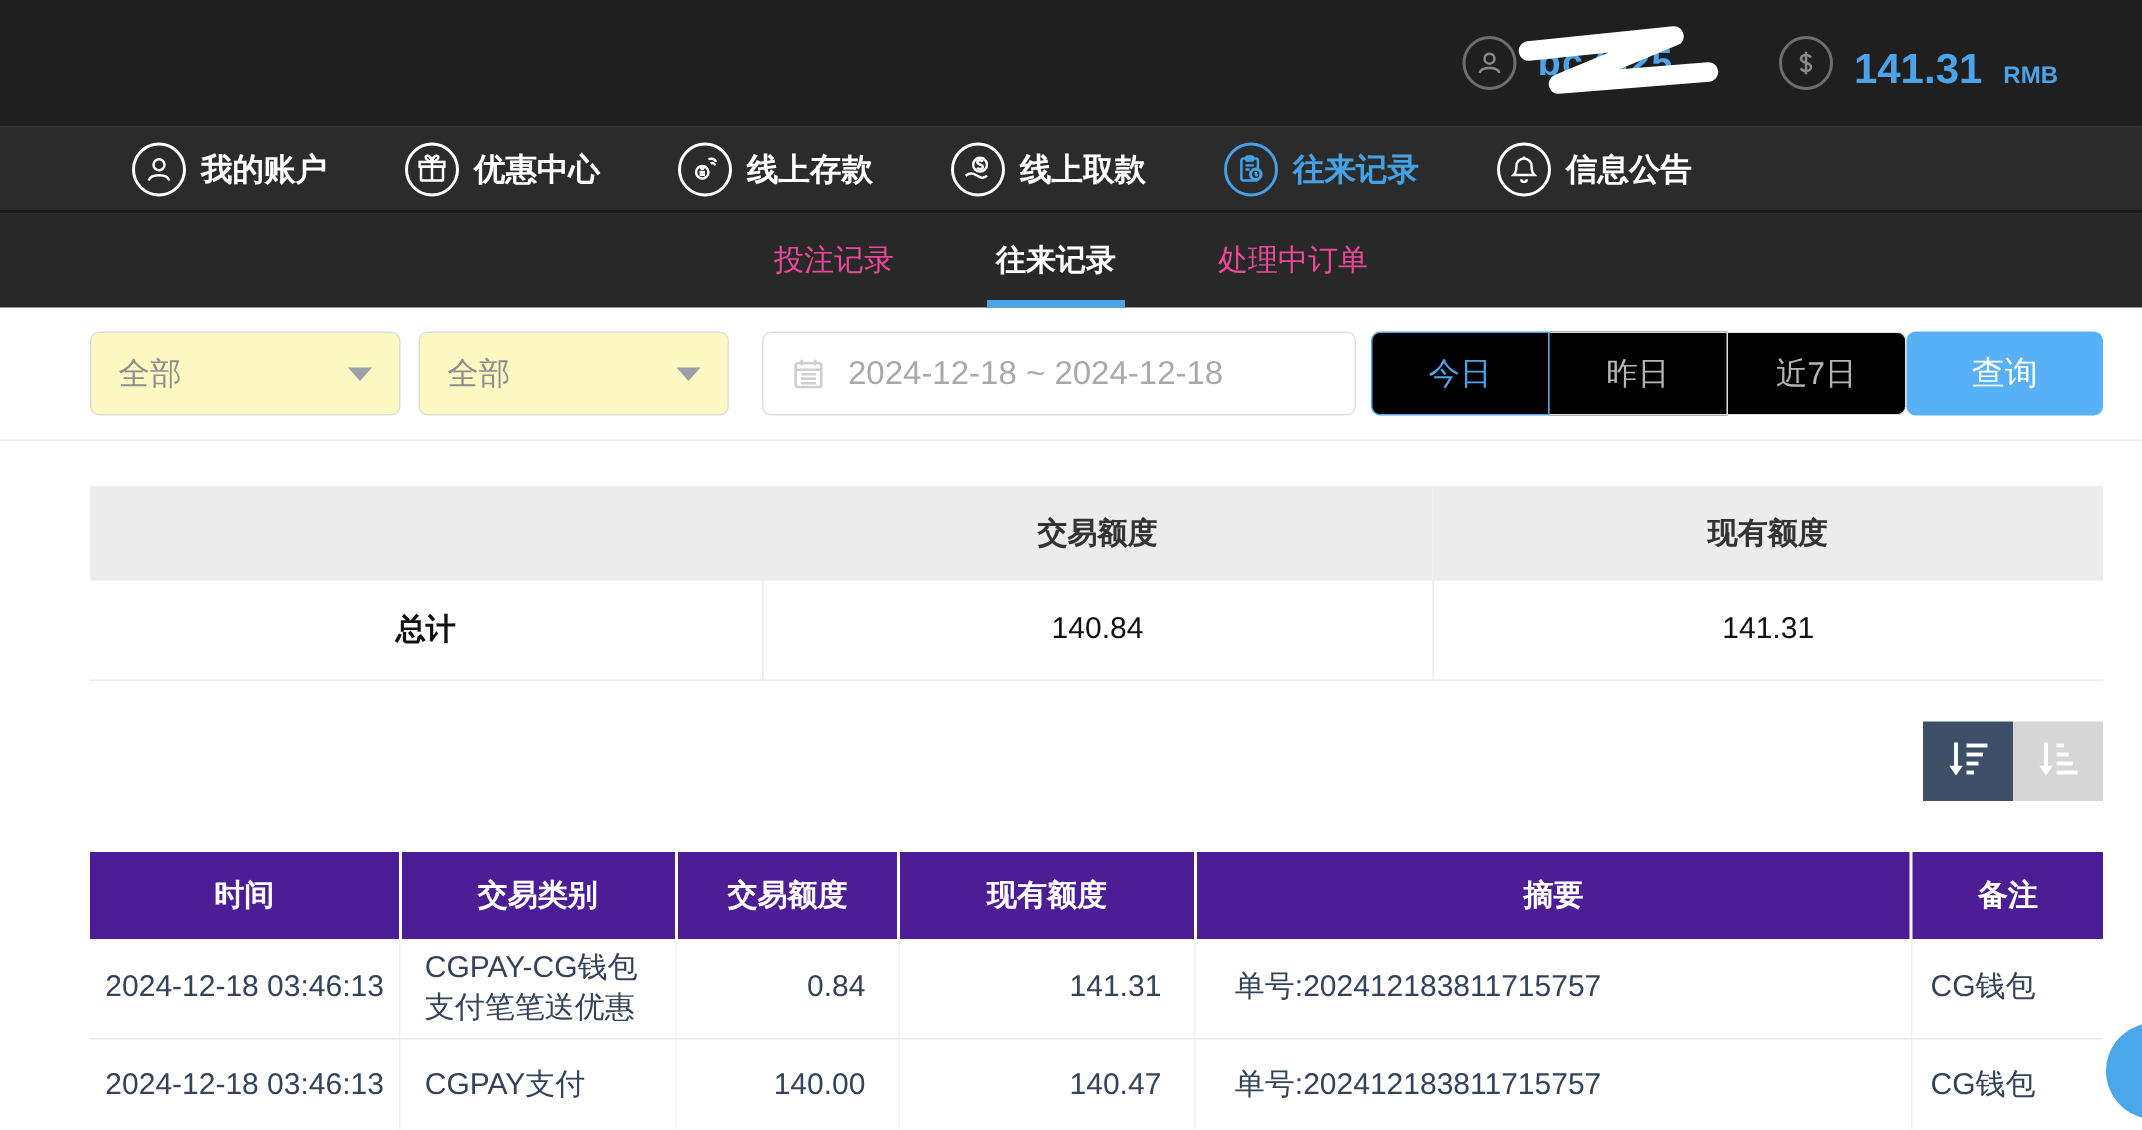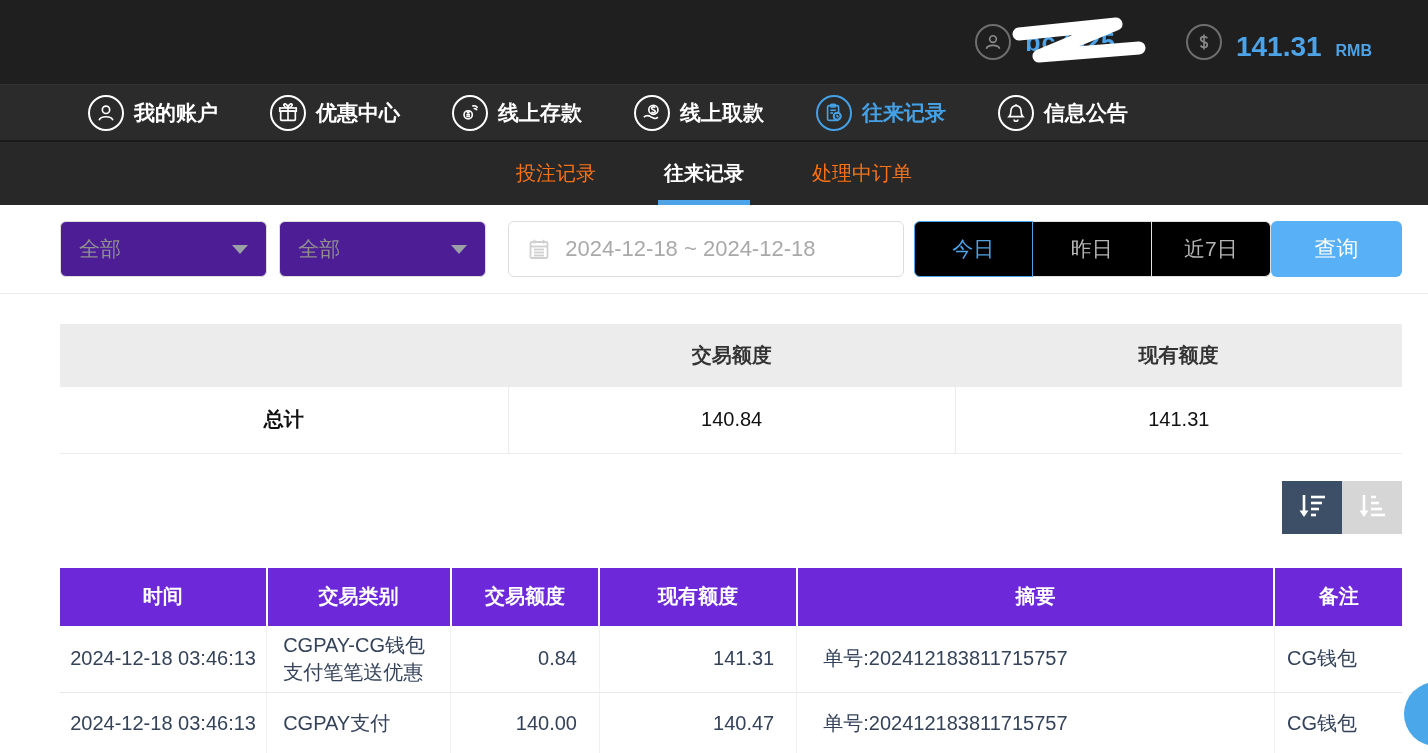--- a/index.html
+++ b/index.html
@@ -31,27 +31,27 @@
 
   
   .main-nav { height:58px; background:#2b2b2b; border-top:1px solid #343434; border-bottom:2px solid #1a1a1a; display:flex; align-items:center; gap:52px; padding-left:88px; }
   .nav-item { display:flex; align-items:center; gap:10px; color:#fff; font-size:21px; font-weight:700; cursor:pointer; }
   .nav-item.active { color:#45a1e6; }
   .nav-icon { width:36px; height:36px; border:2px solid currentColor; border-radius:50%; display:flex; align-items:center; justify-content:center; flex:none; }
   .nav-icon svg { display:block; }
 
   
   .sub-tabs { height:63px; background:#282828; display:flex; justify-content:center; align-items:stretch; gap:56px; }
-  .tab { display:flex; align-items:center; color:#f97316; font-size:20px; position:relative; cursor:pointer; padding:0 6px; }
+  .tab { display:flex; align-items:center; color:#ec4899; font-size:20px; position:relative; cursor:pointer; padding:0 6px; }
   .tab.active { color:#fff; font-weight:700; }
   .tab.active::after { content:""; position:absolute; left:0; right:0; bottom:0; height:5px; background:#4da3e8; }
 
   
   .filter-row { display:flex; align-items:center; margin:16px 26px 0 60px; height:56px; }
-  .select { width:214px; height:56px; border:1px solid #ddd; border-radius:6px; display:flex; align-items:center; padding:0 18px; color:#8f8f8f; font-size:21px; background:#4c1d95; cursor:pointer; }
+  .select { width:214px; height:56px; border:1px solid #ddd; border-radius:6px; display:flex; align-items:center; padding:0 18px; color:#8f8f8f; font-size:21px; background:#fef9c3; cursor:pointer; }
   .select + .select { margin-left:12px; }
   .caret { margin-left:auto; width:0; height:0; border-left:8px solid transparent; border-right:8px solid transparent; border-top:9px solid #9aa0a6; }
   .date-input { width:410px; height:56px; margin-left:22px; border:1px solid #ddd; border-radius:6px; display:flex; align-items:center; gap:14px; padding:0 18px; color:#a9a9a9; font-size:22px; cursor:pointer; }
   .quick-group { display:flex; margin-left:10px; height:56px; }
   .quick { width:119px; display:flex; align-items:center; justify-content:center; font-size:21px; color:#b5b5b5; border:1px solid #e0e0e0; border-left:none; background:#000000; cursor:pointer; }
   .quick:first-child { border-left:1px solid #e0e0e0; border-radius:6px 0 0 6px; }
   .quick:last-child { border-radius:0 6px 6px 0; }
   .quick.active { border:1px solid #4da3e8 !important; color:#4da3e8; border-radius:6px 0 0 6px; }
   .search-btn { margin-left:auto; width:136px; height:56px; background:#58b1f6; color:#fff; font-size:22px; font-weight:500; border:none; border-radius:6px; display:flex; align-items:center; justify-content:center; cursor:pointer; }
 
@@ -65,21 +65,21 @@
   .summary-total-label { font-weight:600; color:#222; }
 
   
   .sort-row { display:flex; justify-content:flex-end; margin:27px 26px 0 0; }
   .sort-btn { width:60px; height:53px; display:flex; align-items:center; justify-content:center; border:none; cursor:pointer; }
   .sort-desc { background:#3d4f66; }
   .sort-asc { background:#d6d6d6; }
 
   
   .records-table { width:1342px; margin:34px 26px 0 60px; border-collapse:collapse; table-layout:fixed; }
-  .records-table thead th { background:#6d28d9; color:#fff; height:58px; font-size:20px; font-weight:700; border-right:2px solid #fff; }
+  .records-table thead th { background:#4c1d95; color:#fff; height:58px; font-size:20px; font-weight:700; border-right:2px solid #fff; }
   .records-table thead th:last-child { border-right:none; }
   .records-table tbody td { height:62px; font-size:20px; color:#35435a; border-bottom:1px solid #e8e8e8; border-right:1px solid #f1f1f1; line-height:1.35; padding:6px 8px; }
   .records-table tbody td:last-child { border-right:none; }
   .col-time   { text-align:center; }
   .col-type   { text-align:left; padding-left:16px !important; padding-right:14px !important; }
   .col-amount { text-align:right; padding-right:22px !important; }
   .col-balance{ text-align:right; padding-right:22px !important; }
   .col-summary{ text-align:left; padding-left:26px !important; }
   .col-remark { text-align:left; padding-left:12px !important; }
 

